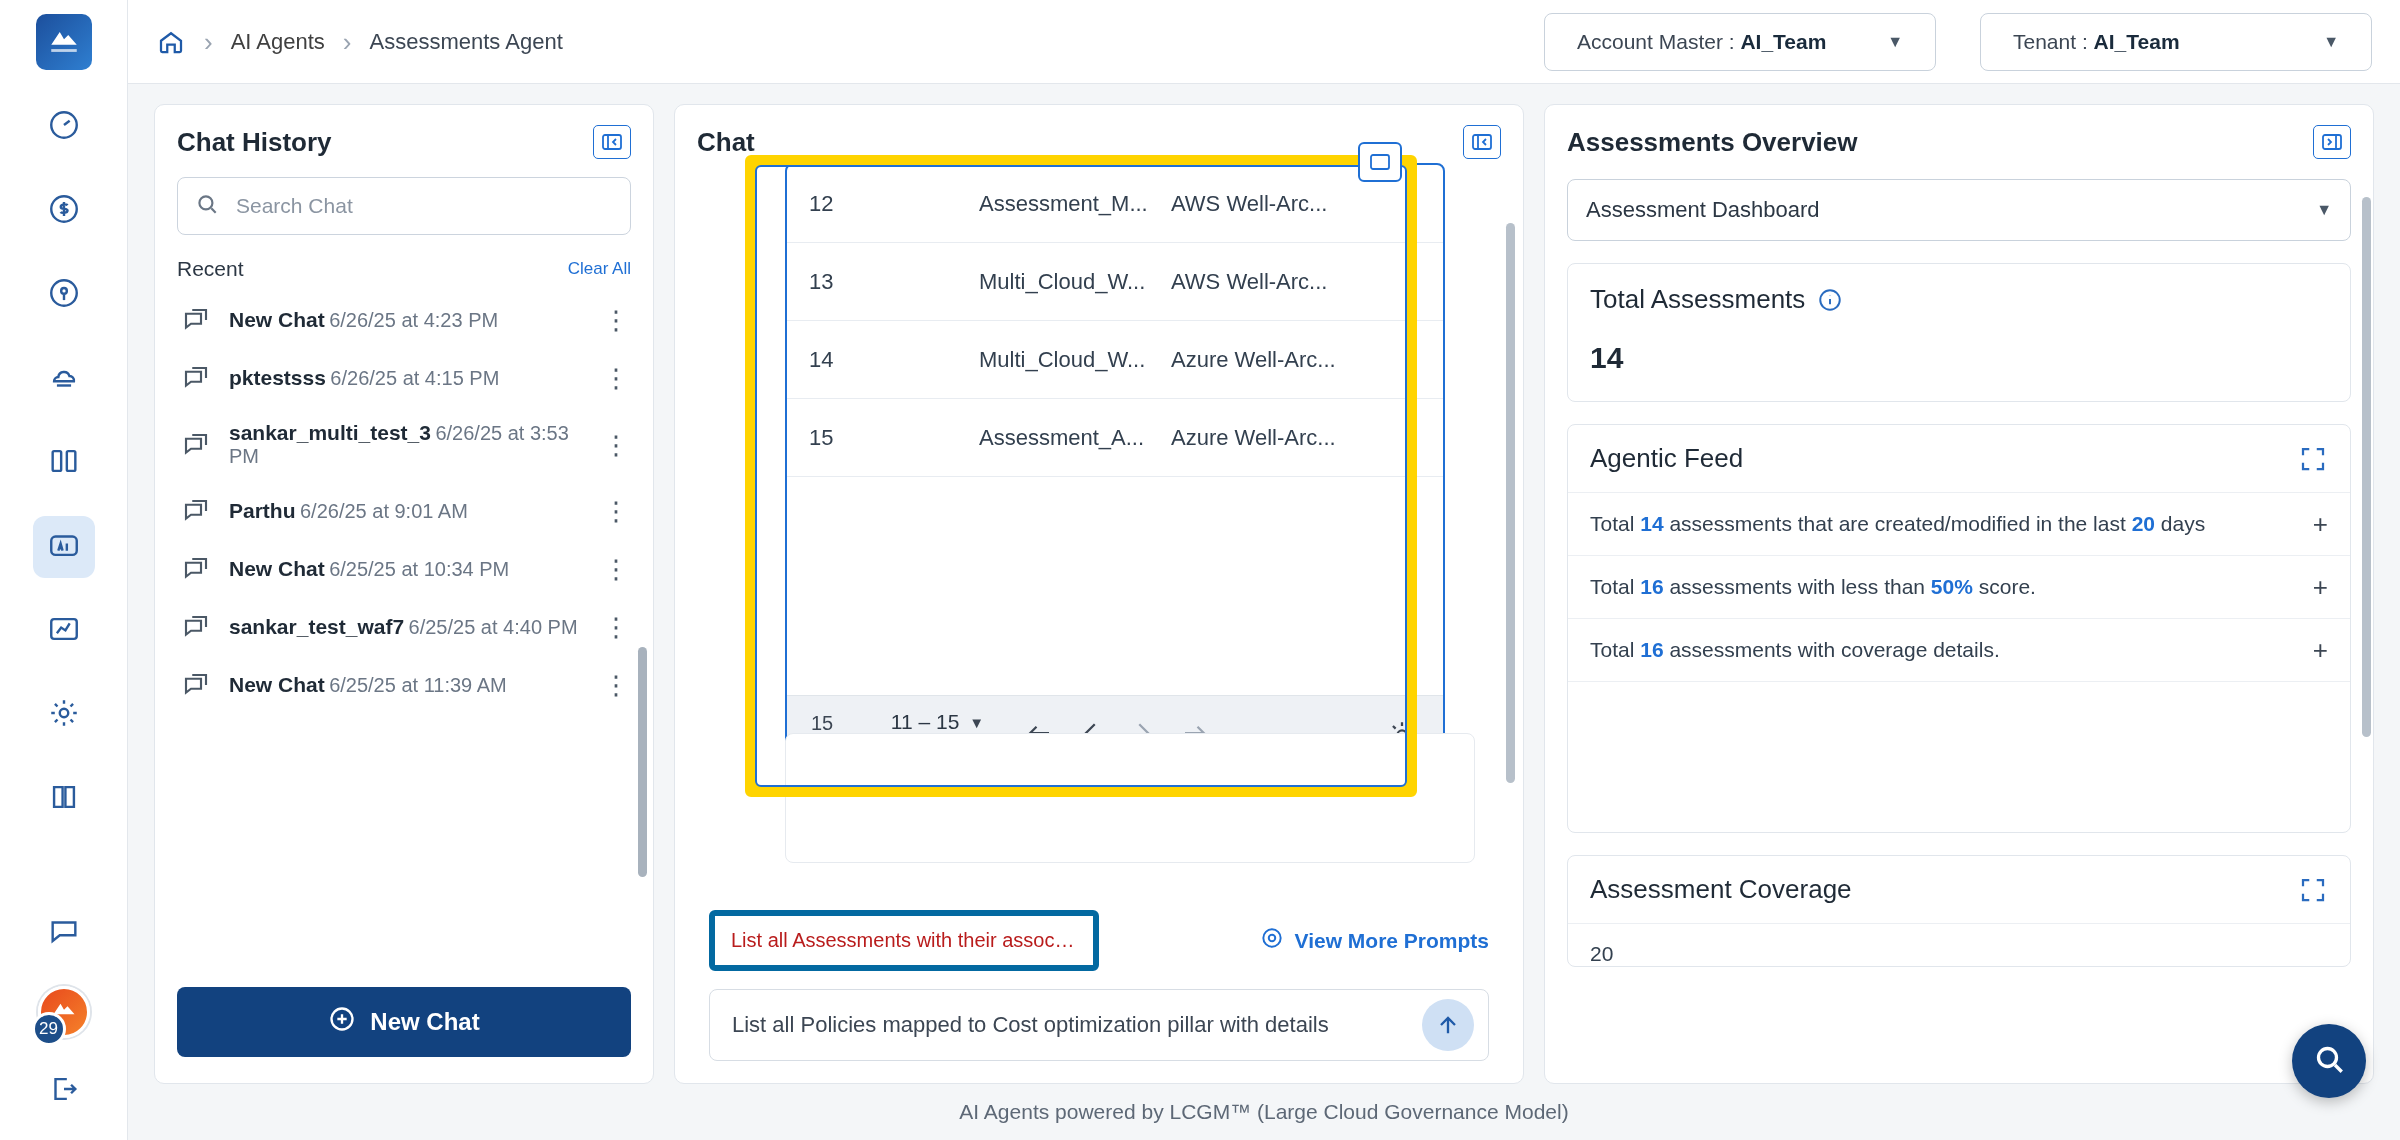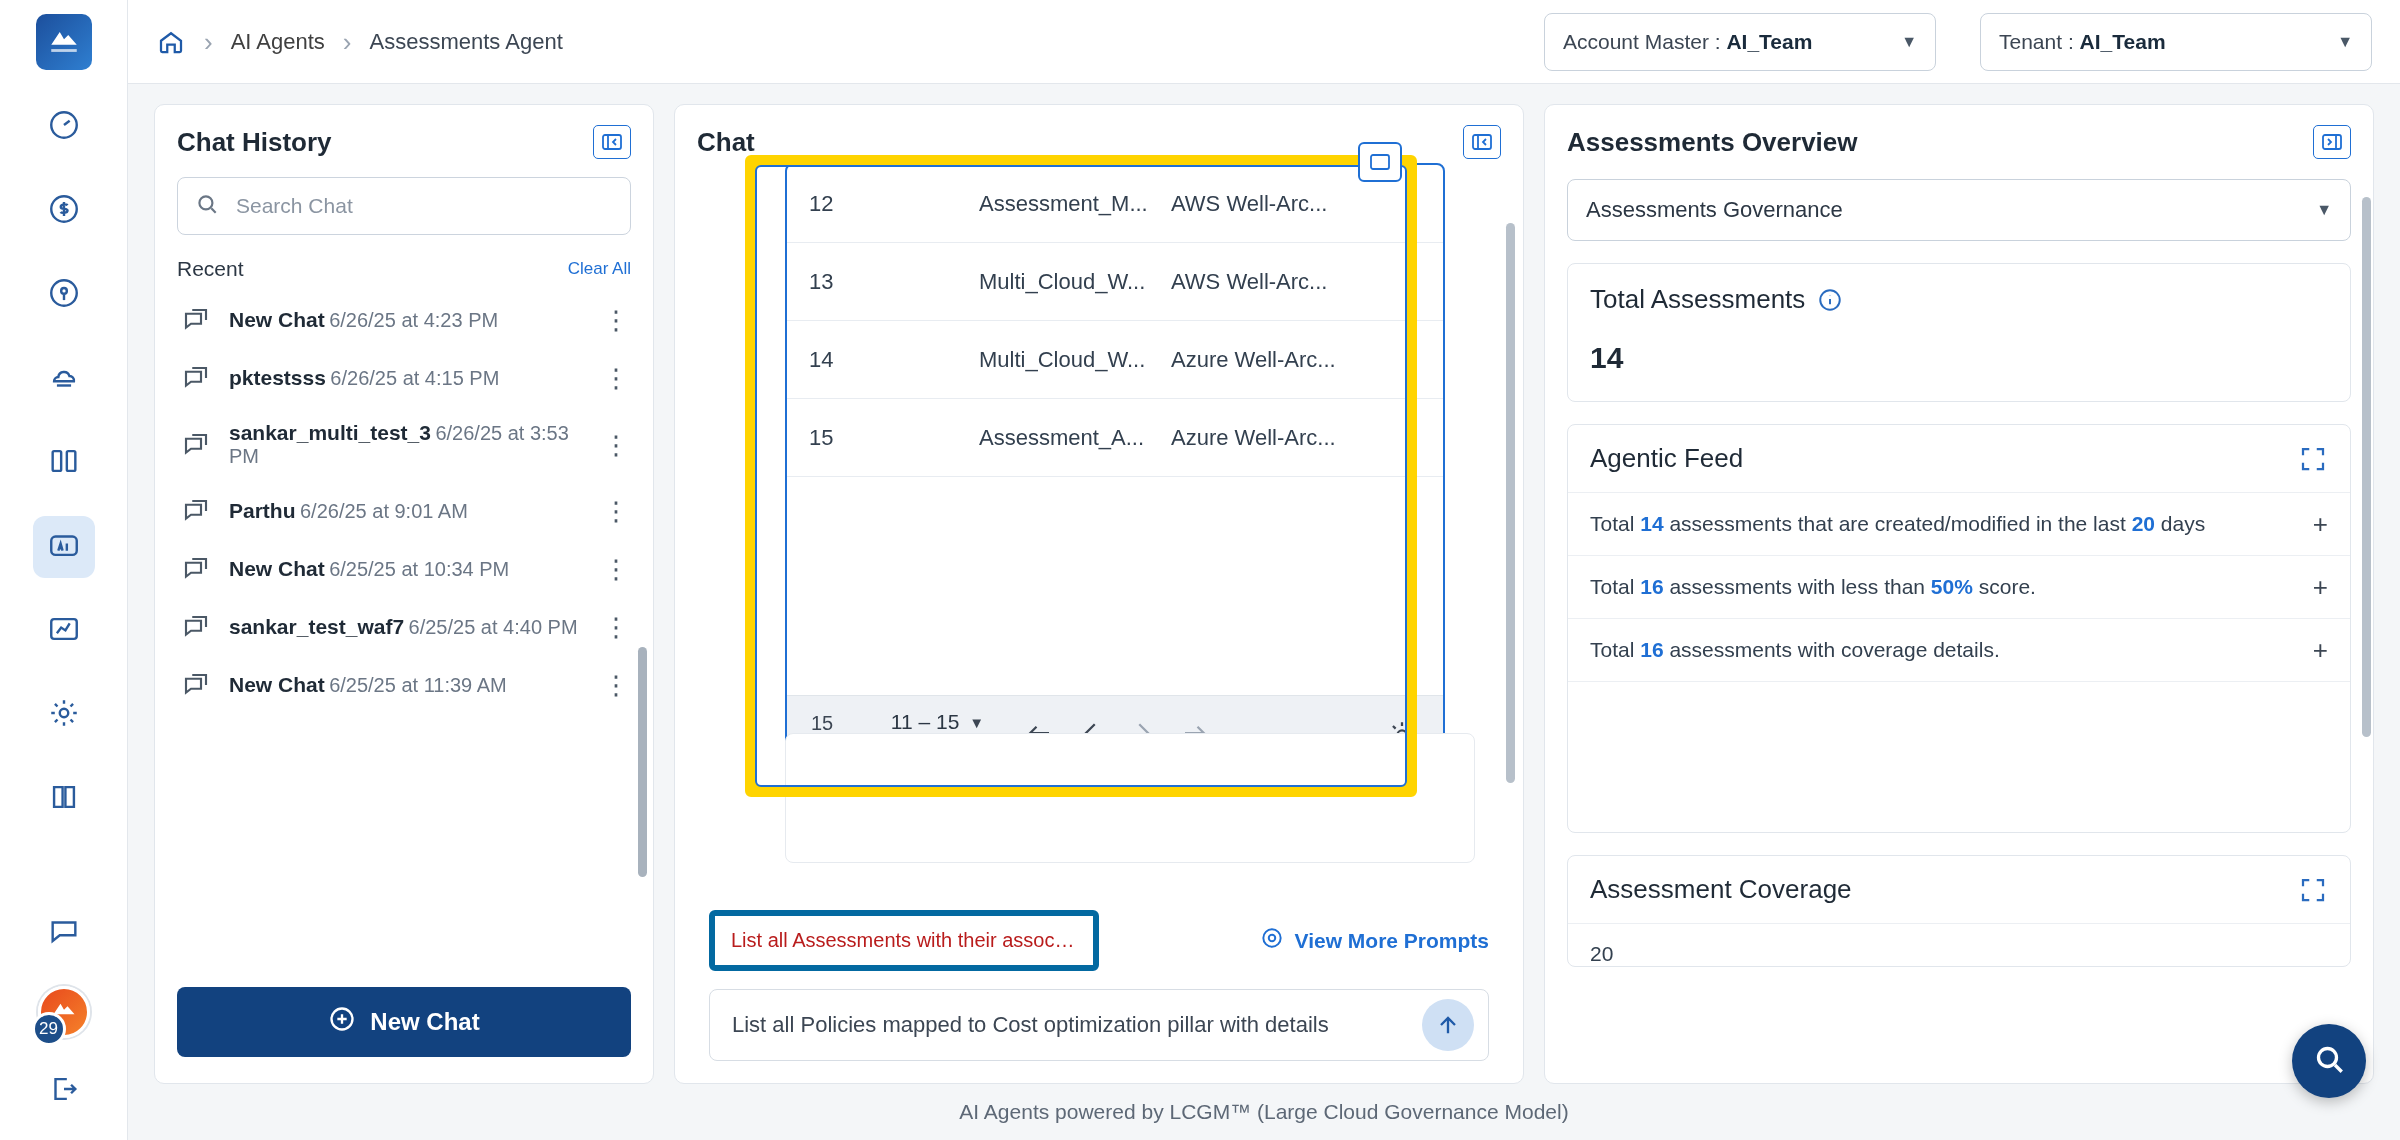--- a/index.html
+++ b/index.html
@@ -55,21 +55,21 @@
   }
   .home-icon { color:#1f5aa8; display:flex; }
   .home-icon svg { width:30px; height:30px; }
   .chev { color:#9aa4b1; font-size: 26px; line-height:1; }
   .crumb-link { color:#404040; font-size:22px; }
   .crumb-current { color:#3c4653; font-size:22px; }
   .topbar-spacer { flex:1; }
   .select-box {
     height: 58px; min-width: 392px; border:1px solid #c9d2dc; border-radius:8px;
     background:#fff; display:flex; align-items:center; justify-content:space-between;
-    padding: 0 18px; font-size: 21px; color:#2c3744;
+    padding: 0 32px; font-size: 21px; color:#2c3744;
   }
   .select-box .sel-label { color:#3c4653; }
   .select-box .sel-value { color:#1a2b3c; font-weight:700; }
   .select-caret { color:#4a5867; font-size: 16px; margin-left: 14px; }
   .select-box.tenant { min-width: 392px; margin-left: 26px; }
 
   
   .main {
     flex:1; display:flex; gap: 20px; padding: 20px 26px 0 26px; min-height:0;
   }
@@ -652,21 +652,21 @@
           <span class="collapse-btn">
             <svg viewBox="0 0 24 24" fill="none" stroke="currentColor" stroke-width="1.8">
                 <rect x="3" y="5" width="18" height="14" rx="2"></rect>
                 <path d="M16 5v14M8 9l3 3-3 3"></path>
               </svg>
           </span>
         </div>
 
         <div class="over-body">
           <div class="dash-select">
-            <span>Assessments Governance</span>
+            <span>Assessment Dashboard</span>
             <span class="select-caret">▼</span>
           </div>
 
           <div class="kpi-card">
             <div class="kpi-title-row">
               <span class="kpi-title">Total Assessments</span>
               <span class="kpi-info">
                 <svg viewBox="0 0 24 24" fill="none" stroke="currentColor" stroke-width="1.8">
                     <circle cx="12" cy="12" r="9"></circle>
                     <path d="M12 11v5M12 7.8v.2"></path>

